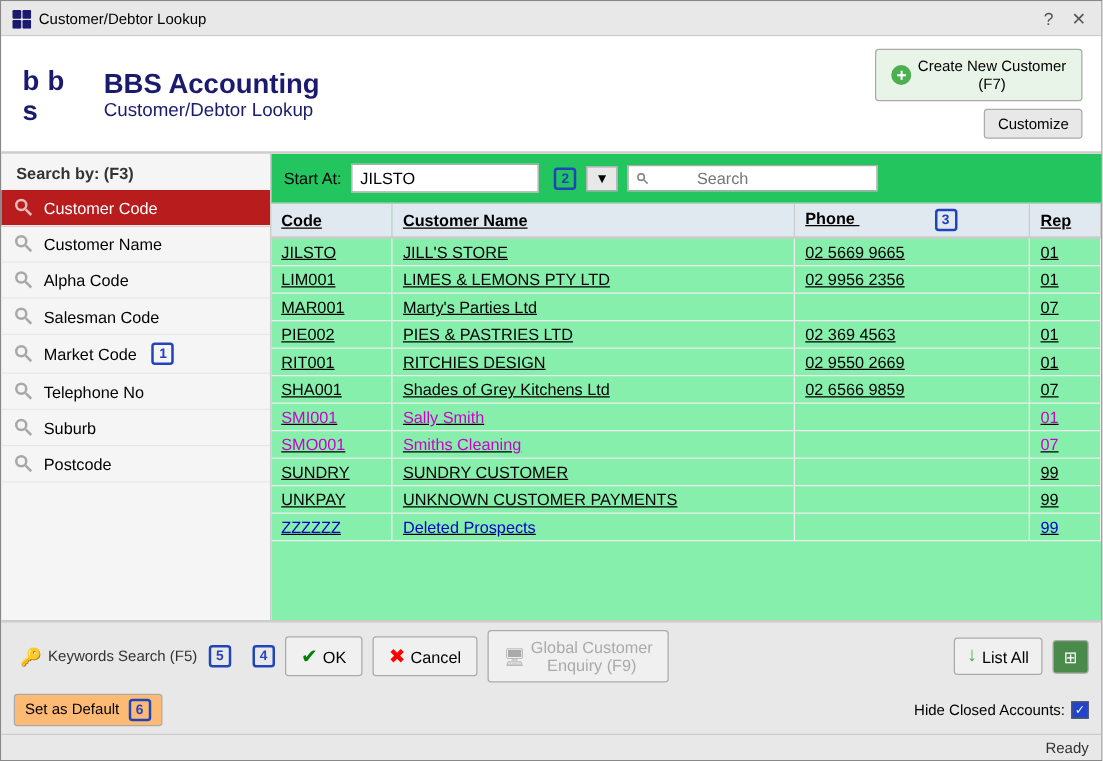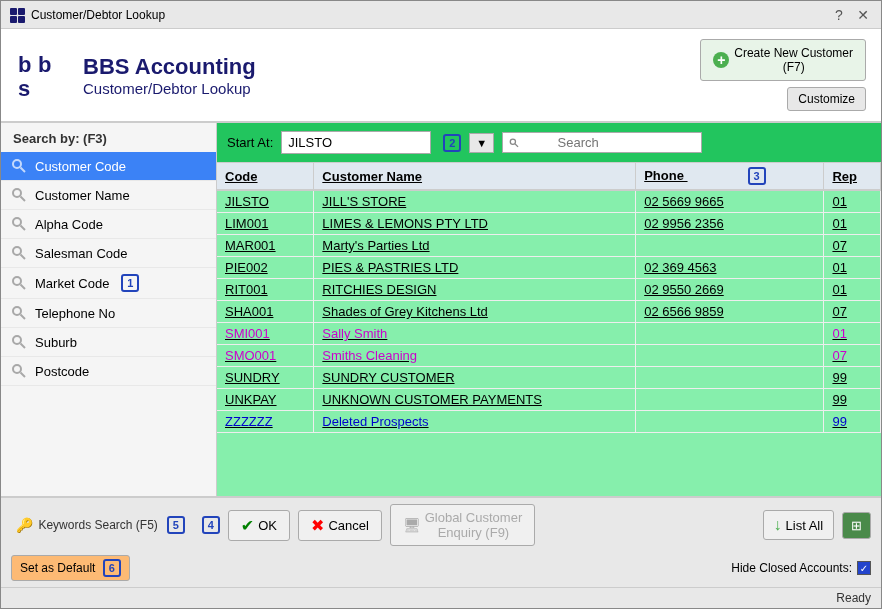--- a/index.html
+++ b/index.html
@@ -140,21 +140,21 @@
     }
     .sidebar-item {
       display: flex;
       align-items: center;
       padding: 6px 10px;
       cursor: pointer;
       gap: 8px;
       border-bottom: 1px solid #e8e8e8;
     }
     .sidebar-item.active {
-      background: #3b82f6;
+      background: #b91c1c;
       color: white;
     }
     .search-icon-sm {
       width: 16px;
       height: 16px;
       flex-shrink: 0;
       opacity: 0.7;
     }
     .sidebar-item-label {
       font-size: 13px;

